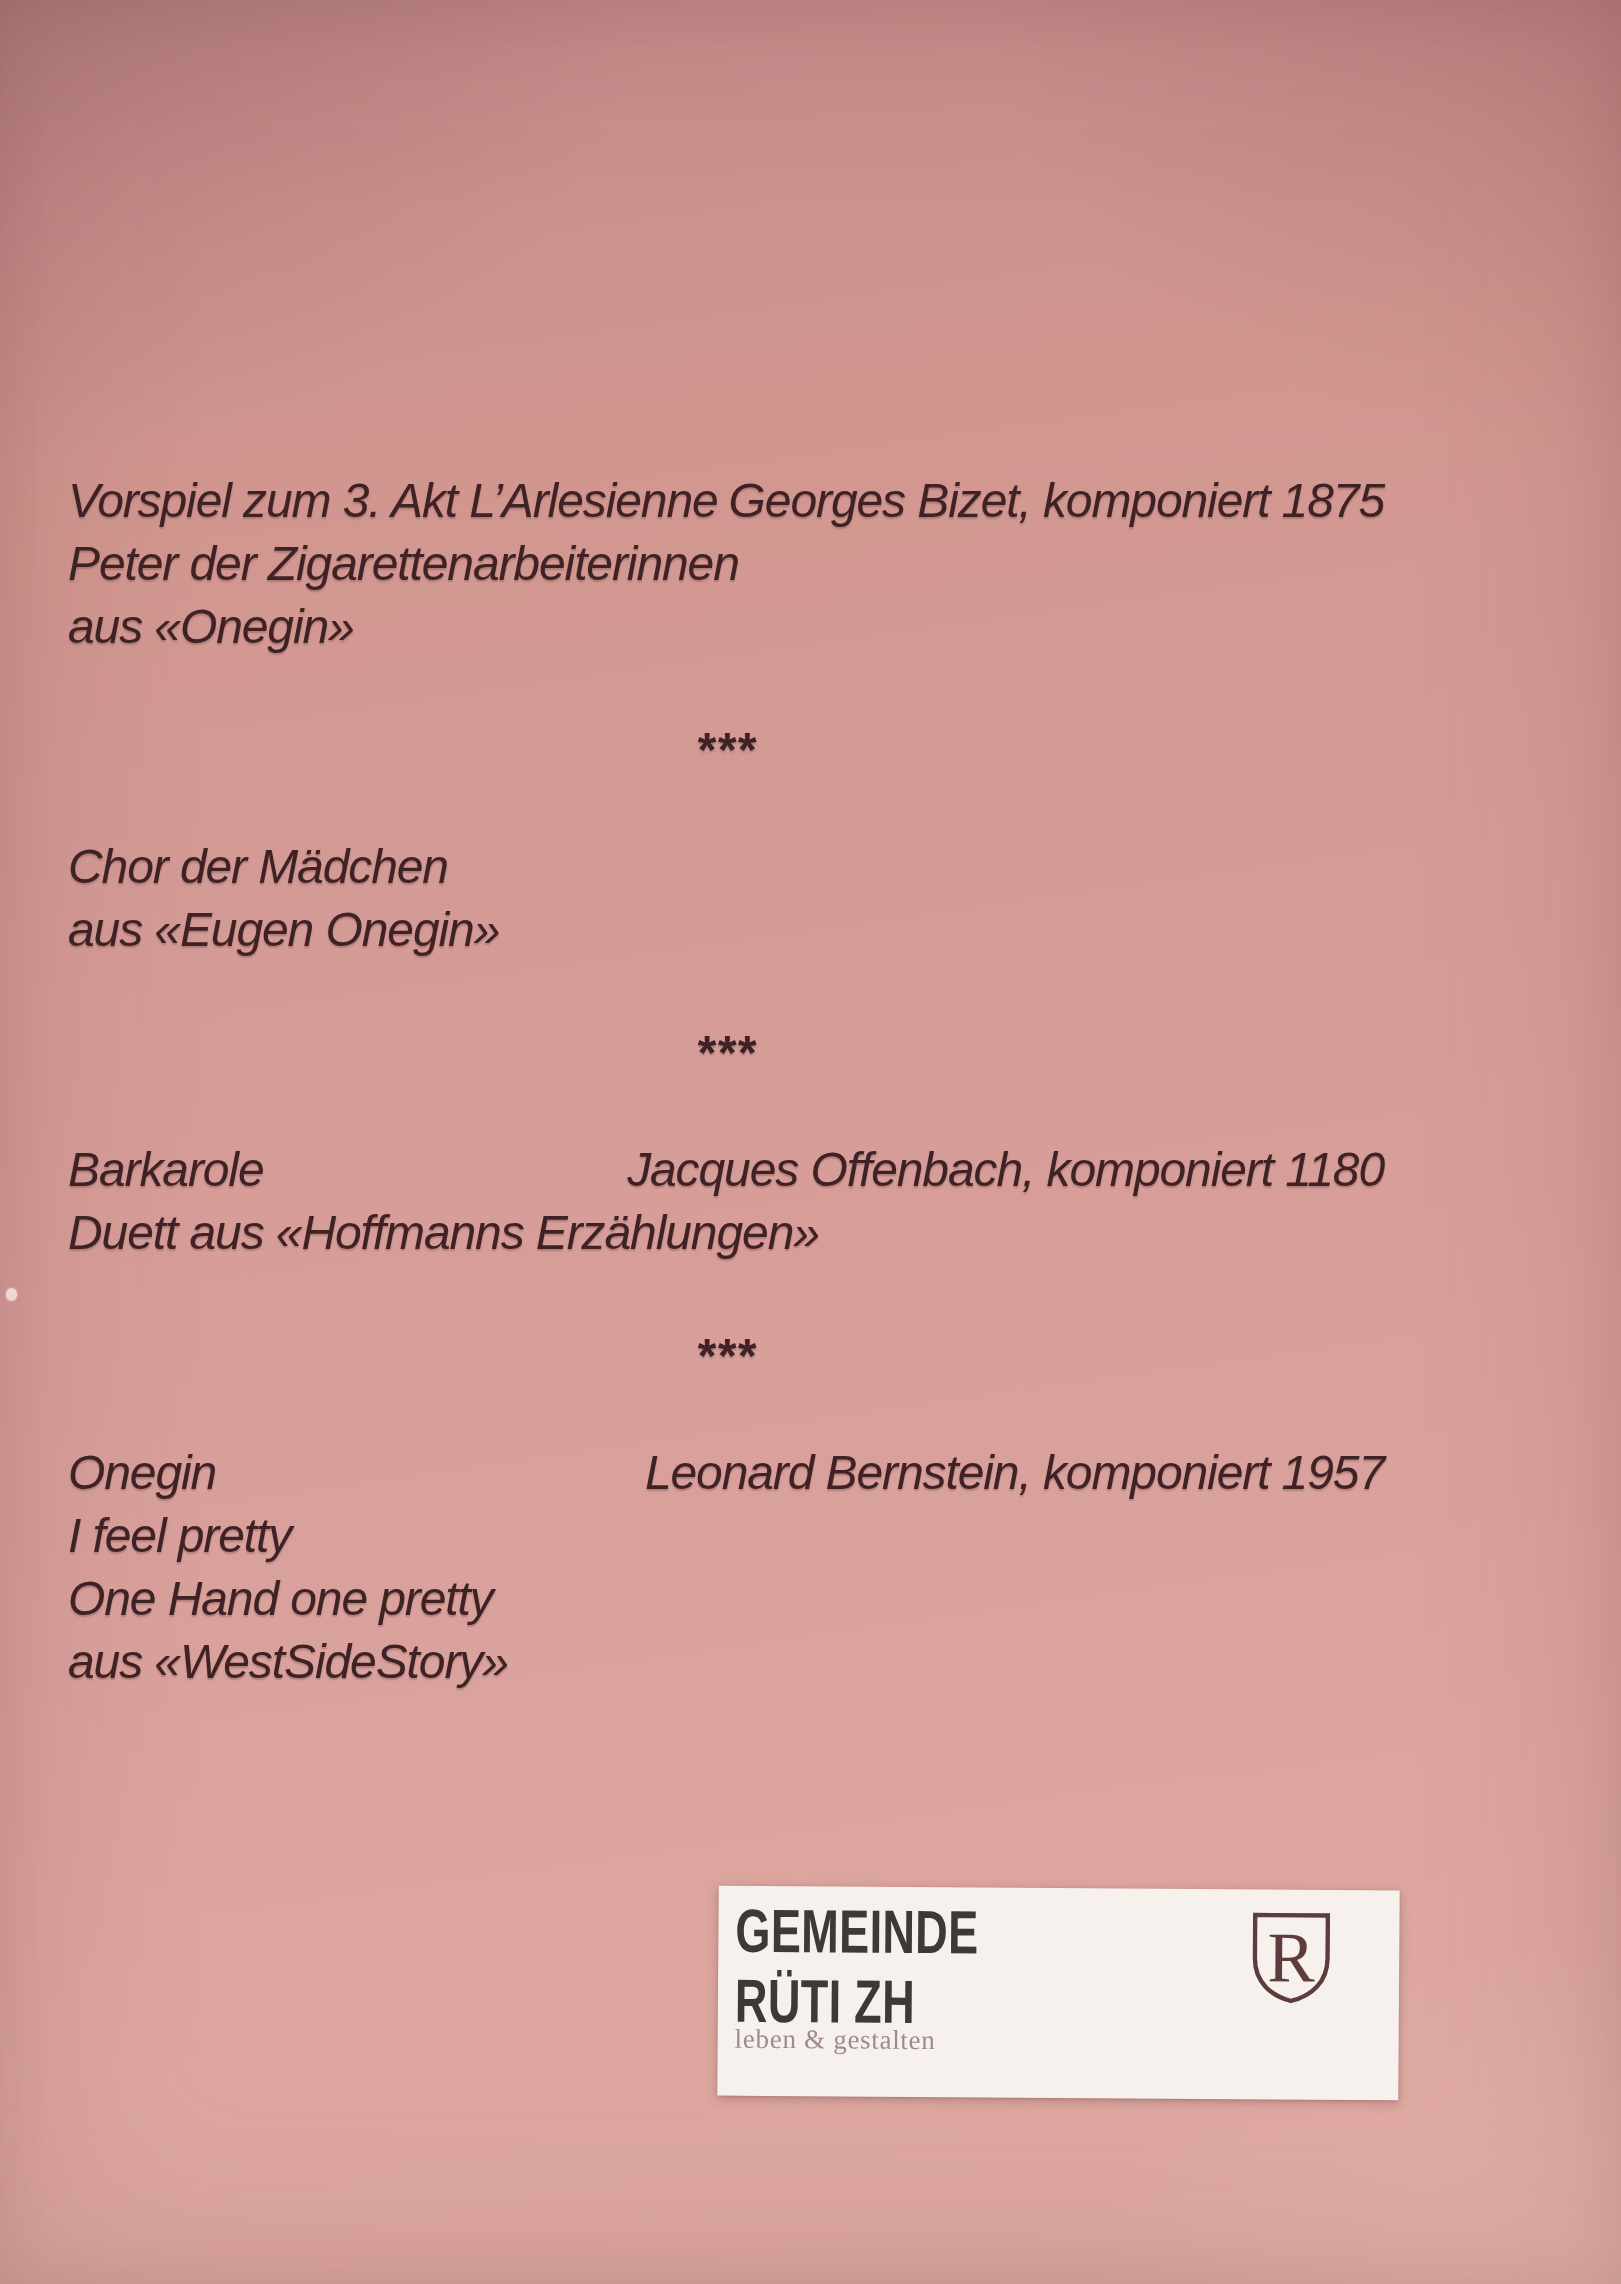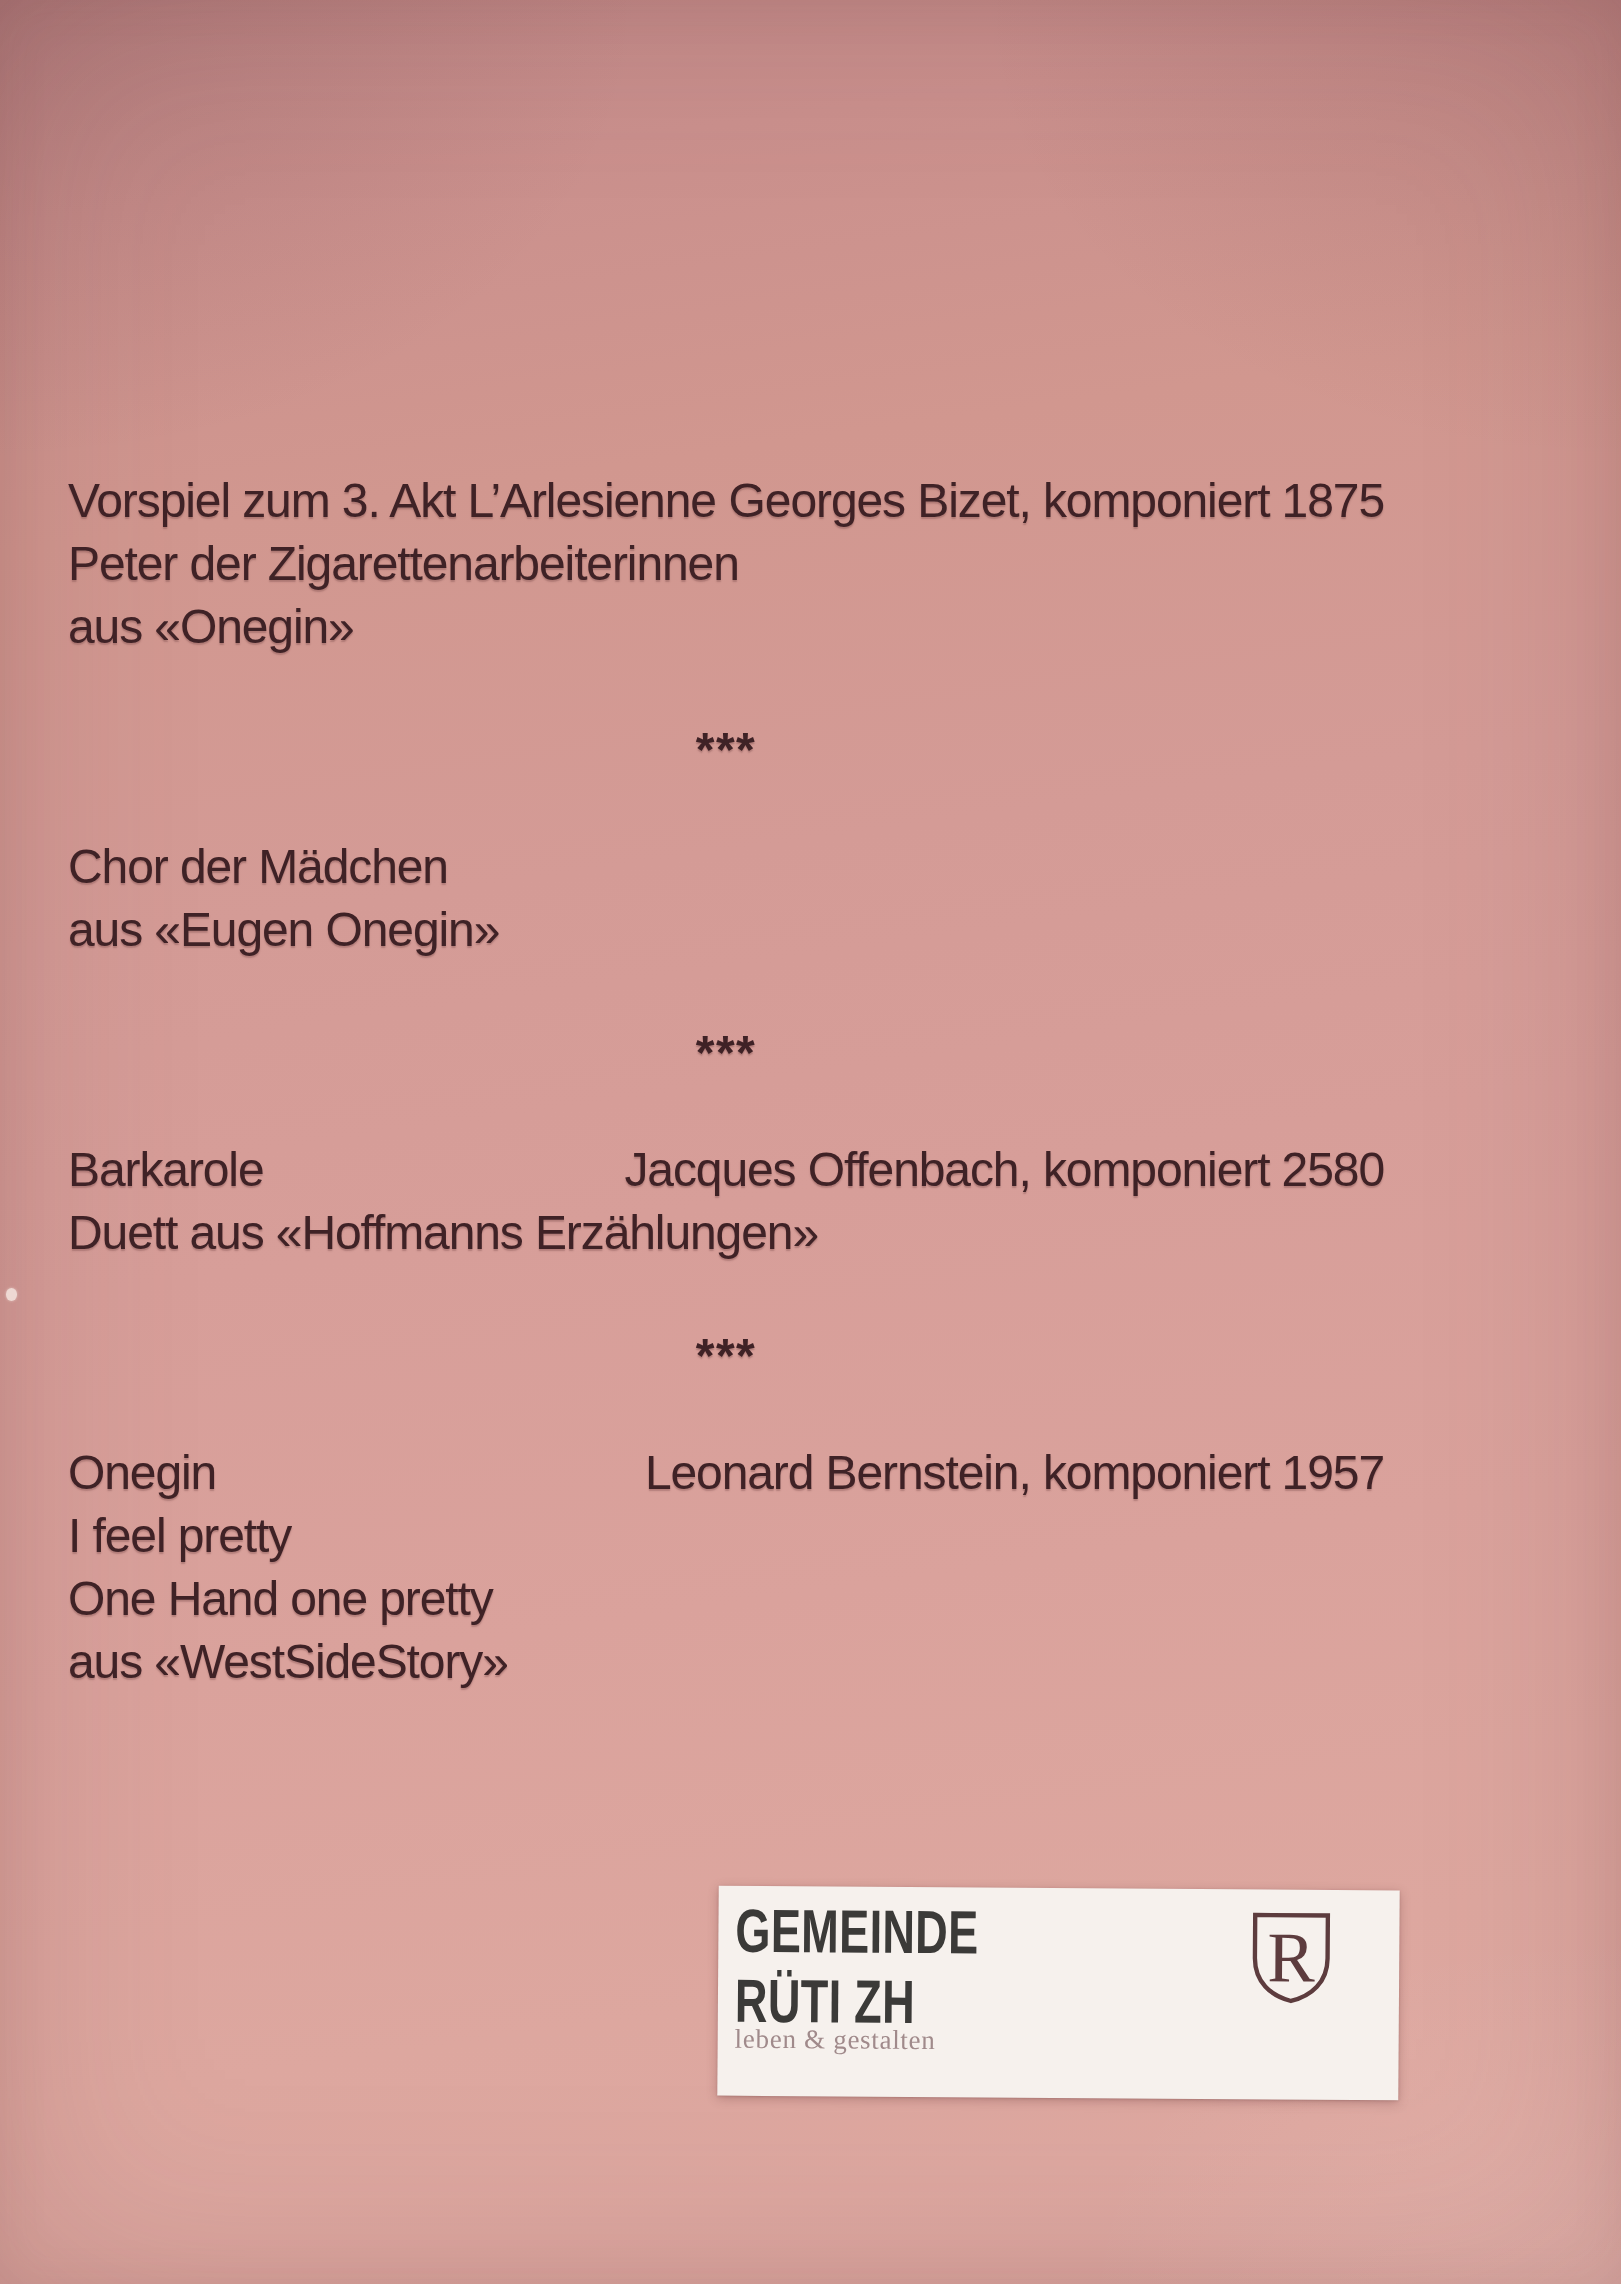--- a/index.html
+++ b/index.html
@@ -42,20 +42,21 @@
   }
   .program {
     position: absolute;
     inset: 0;
     padding: 469px 237px 7px 68px;
     color: #3f2226;
     font-size: 48px;
     line-height: 63px;
     letter-spacing: -1.1px;
     text-shadow: 0 1.5px 1.5px rgba(110, 62, 64, 0.35);
+    font-style: italic;
   }
   .entry { position: relative; }
   .titles { max-width: 874px; }
   .composer {
     position: absolute;
     right: 0;
     top: 0;
     white-space: nowrap;
     text-align: center;
   }
@@ -141,21 +142,21 @@
       </div>
     </section>
 
     <div class="separator">***</div>
 
     <section class="entry">
       <div class="titles">
         <div>Barkarole</div>
         <div>Duett aus «Hoffmanns Erzählungen»</div>
       </div>
-      <div class="composer">Jacques Offenbach, komponiert 2580</div>
+      <div class="composer">Jacques Offenbach, komponiert 1180</div>
     </section>
 
     <div class="separator">***</div>
 
     <section class="entry">
       <div class="titles">
         <div>Onegin</div>
         <div>I feel pretty</div>
         <div>One Hand one pretty</div>
         <div>aus «WestSideStory»</div>

